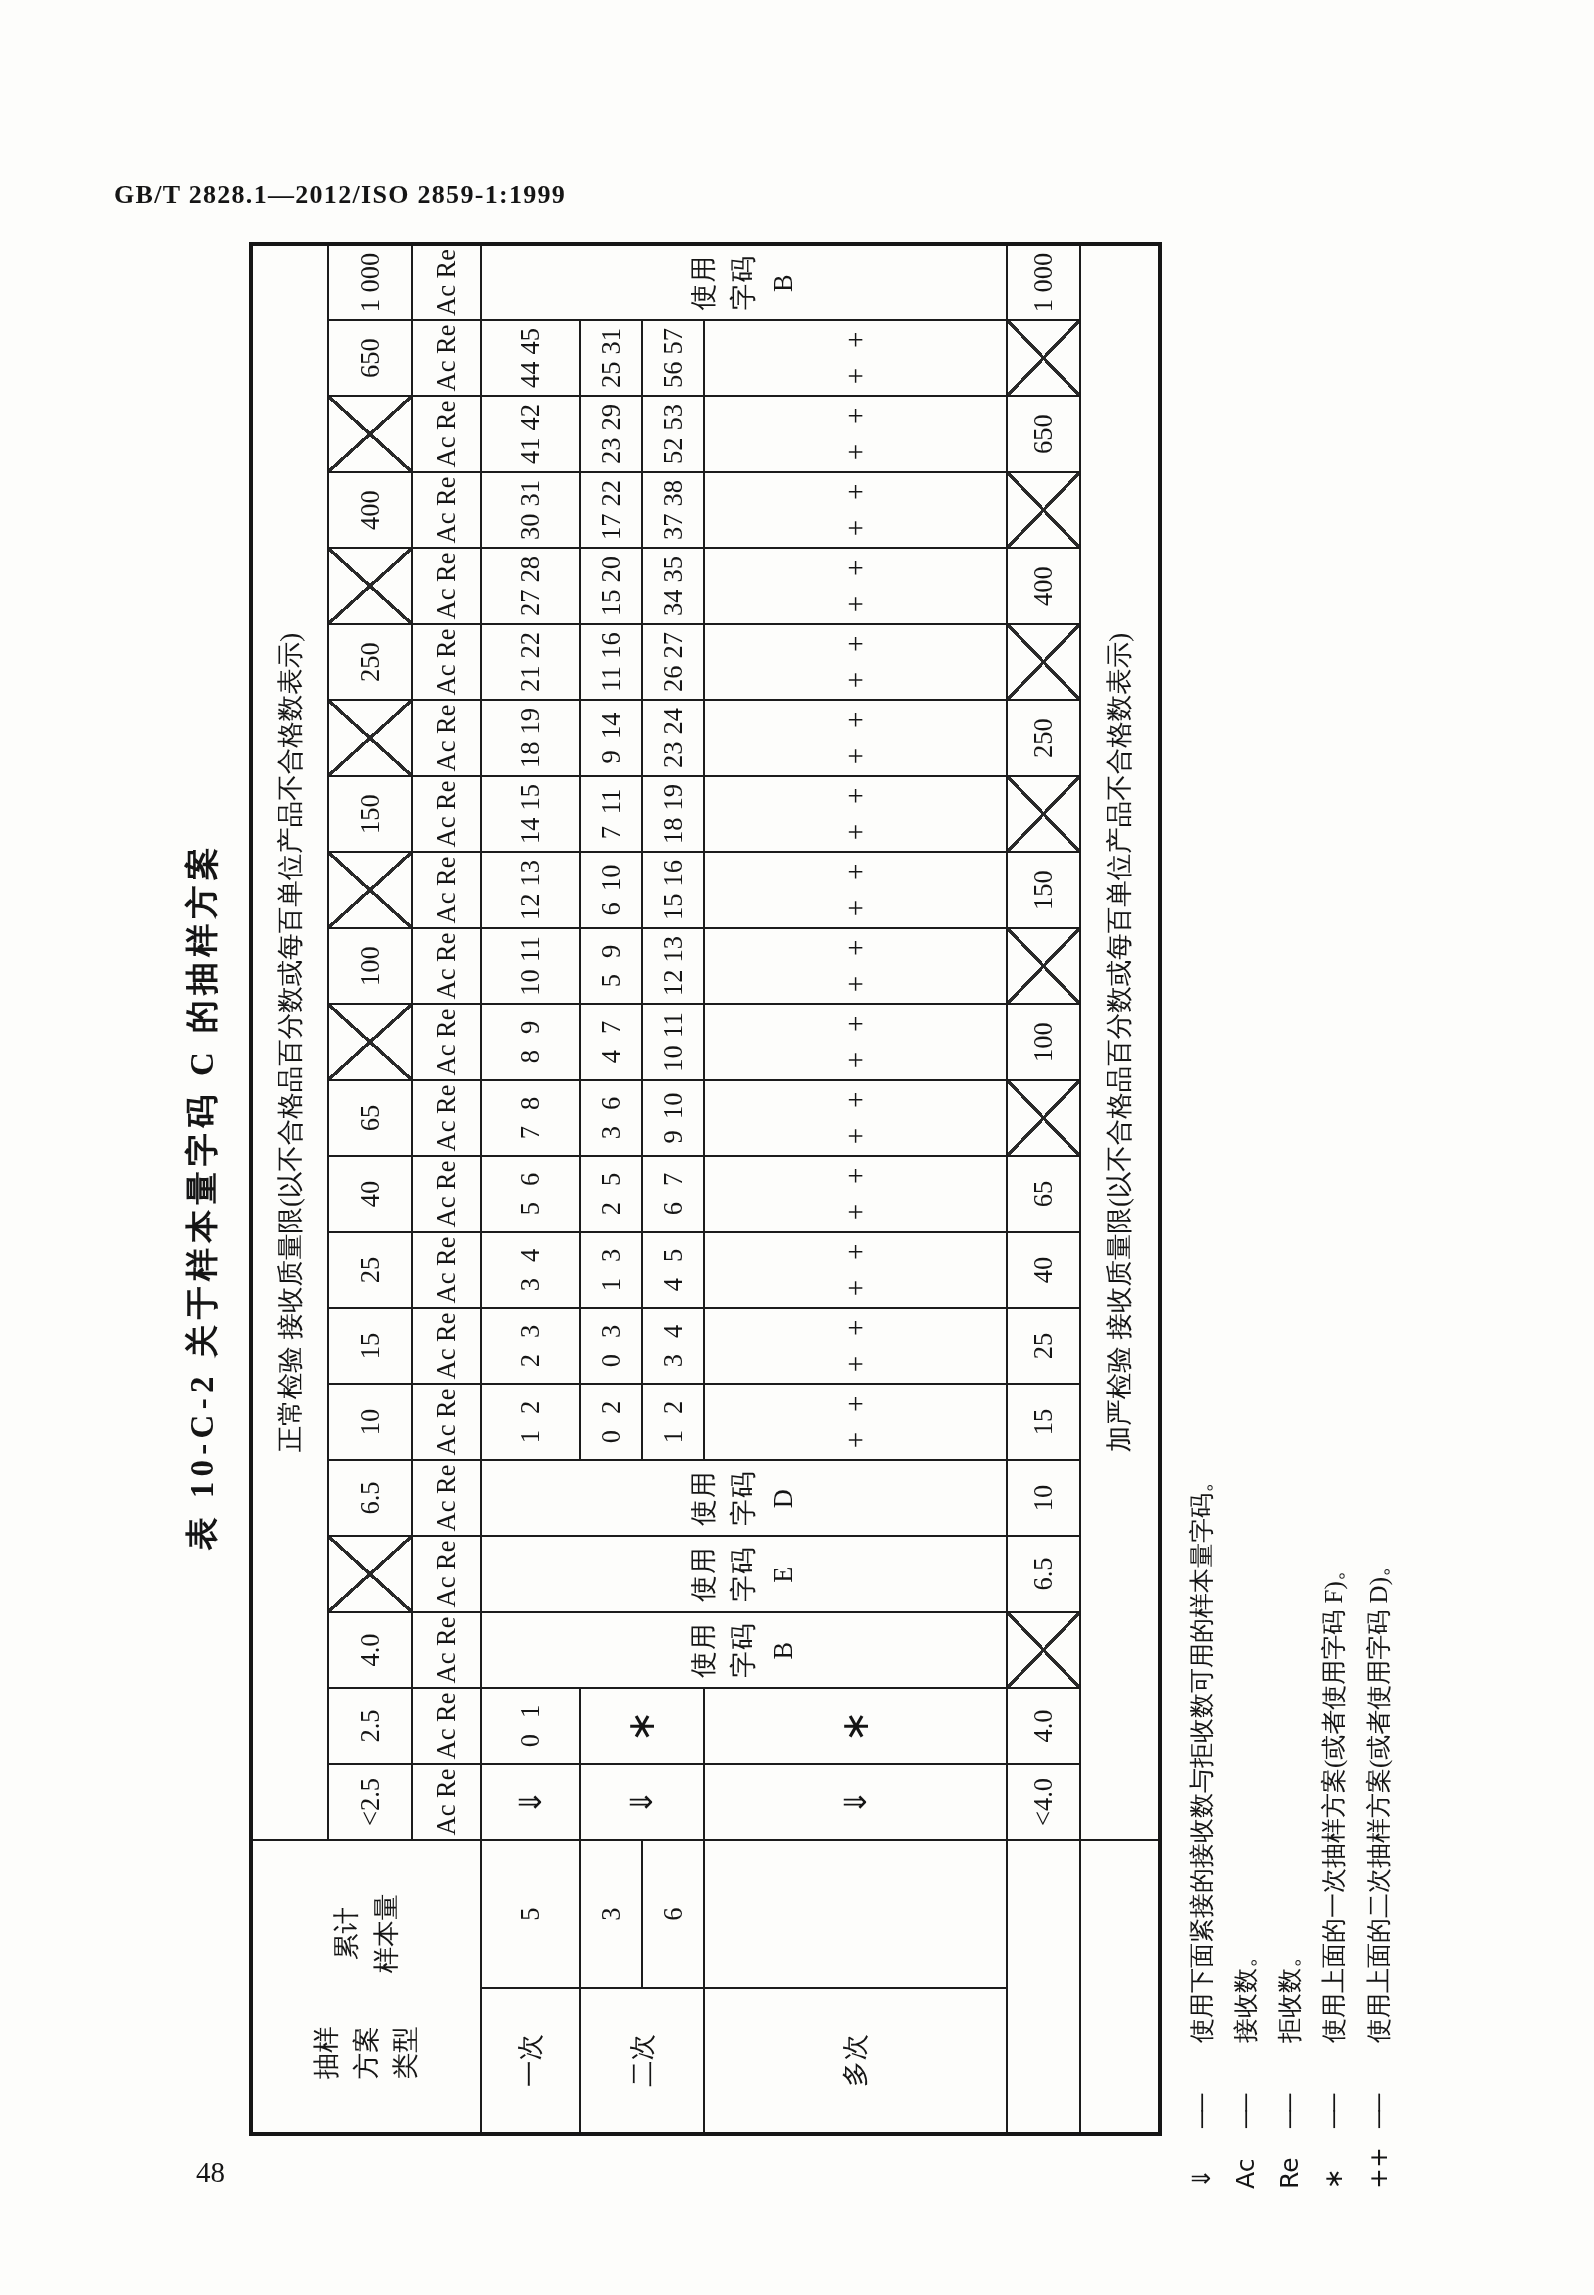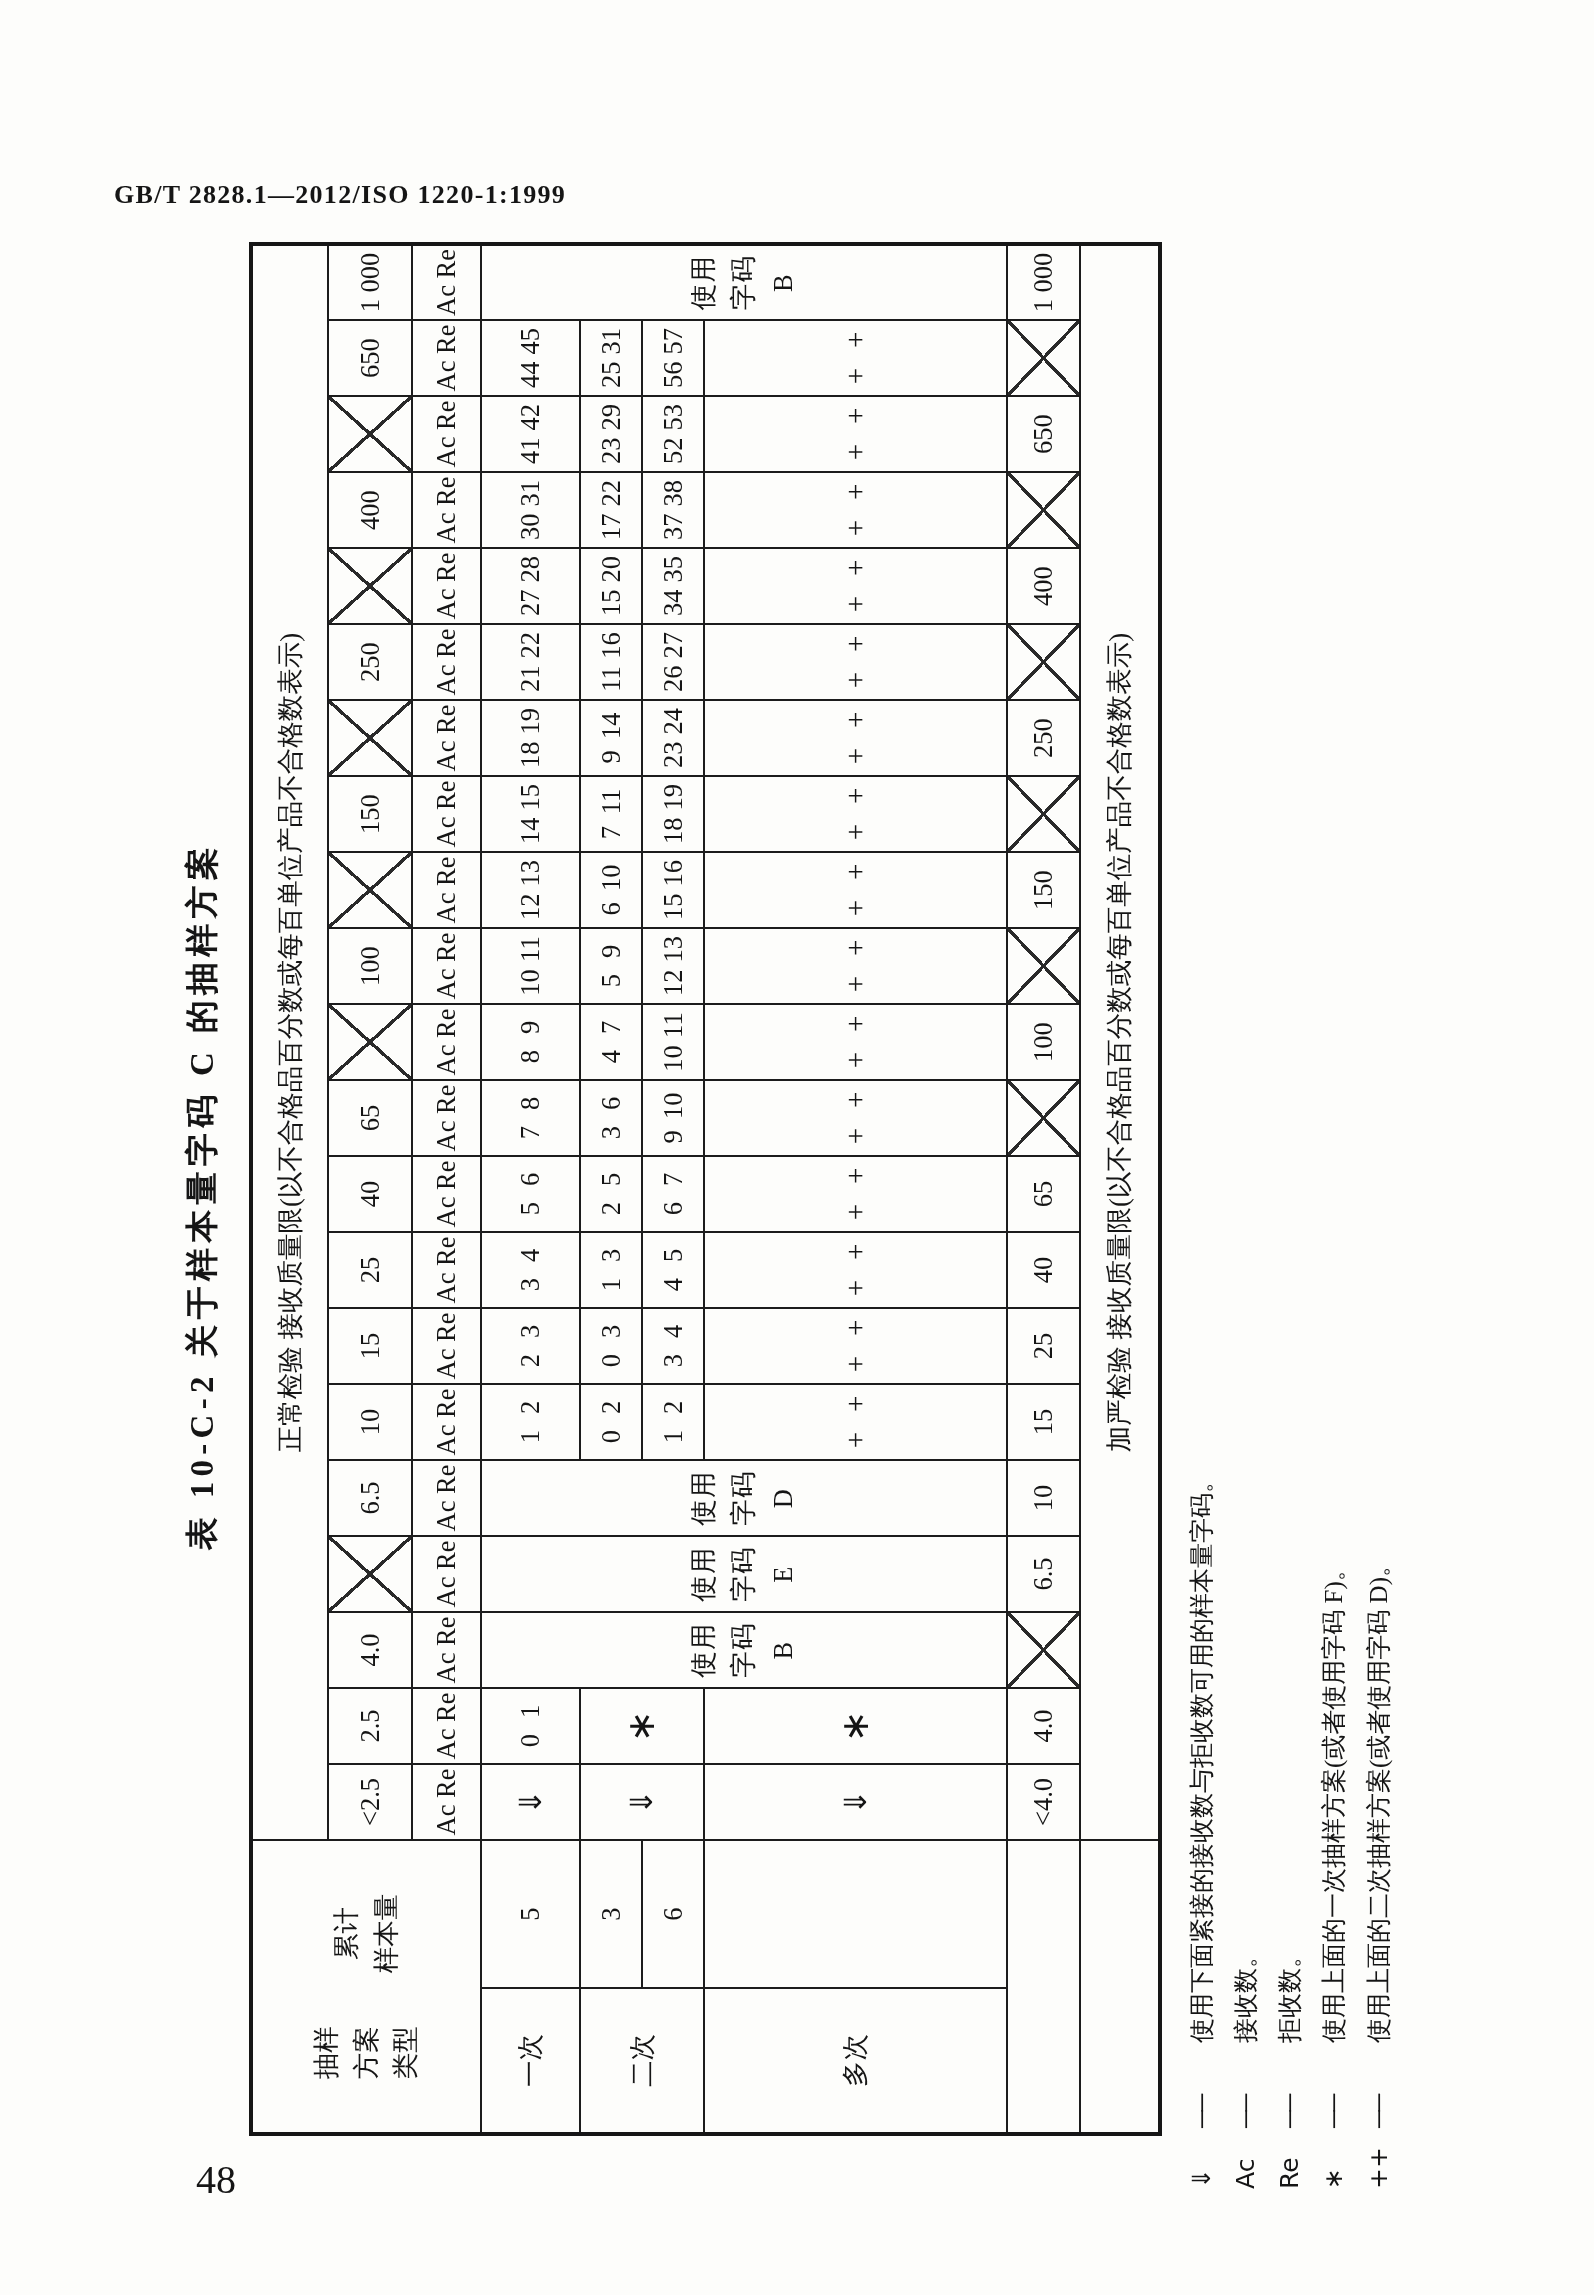--- a/index.html
+++ b/index.html
@@ -6,21 +6,21 @@
   .page{
     position:relative; width:1595px; height:2295px; background:#fdfdfb;
     overflow:hidden; color:#151515;
     font-family:"Liberation Serif","DejaVu Serif",serif;
   }
   .doc-header{
     position:absolute; left:114px; top:180px;
     font-size:26px; font-weight:bold; letter-spacing:1.3px; white-space:nowrap;
   }
   .page-number{
-    position:absolute; left:196px; top:2156px; font-size:40px;
+    position:absolute; left:196px; top:2156px; font-size:29px;
   }
   
   .rotated-block{
     position:absolute; left:156px; top:2189px; width:1934px; height:1232px;
     transform-origin:0 0; transform:rotate(-90deg);
   }
   .table-title{
     width:1880px; height:93px; margin-left:53px;
     display:flex; align-items:center; justify-content:center;
     font-size:33px; font-weight:bold; letter-spacing:5.3px; white-space:nowrap;
@@ -60,21 +60,21 @@
     font-size:25px;
   }
   .note-line{display:flex; align-items:baseline; white-space:nowrap;}
   .note-symbol{width:61px; text-align:left; font-family:"DejaVu Sans","Liberation Sans",sans-serif;}
   .note-dash{width:85px; text-align:left; letter-spacing:-1.3px;}
 </style>
 </head>
 <body>
 
 <div class="page">
-  <div class="doc-header">GB/T 2828.1—2012/ISO 1220-1:1999</div>
+  <div class="doc-header">GB/T 2828.1—2012/ISO 2859-1:1999</div>
 
   <div class="rotated-block">
     <div class="table-title">表 10-C-2  关于样本量字码 C 的抽样方案</div>
     <table class="sampling-table" id="sampling-table">
       <colgroup id="table-cols">
           <col style="width: 146px;">
           <col style="width: 148px;">
           <col style="width: 76px;">
           <col style="width: 76px;">
           <col style="width: 76px;">

